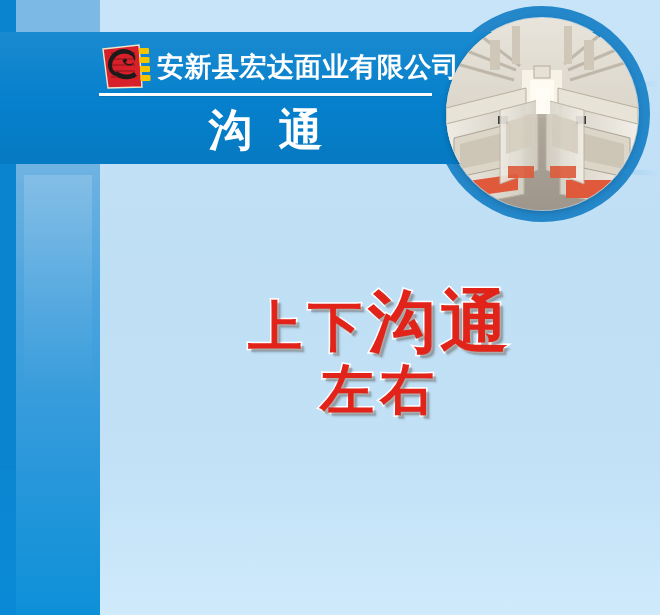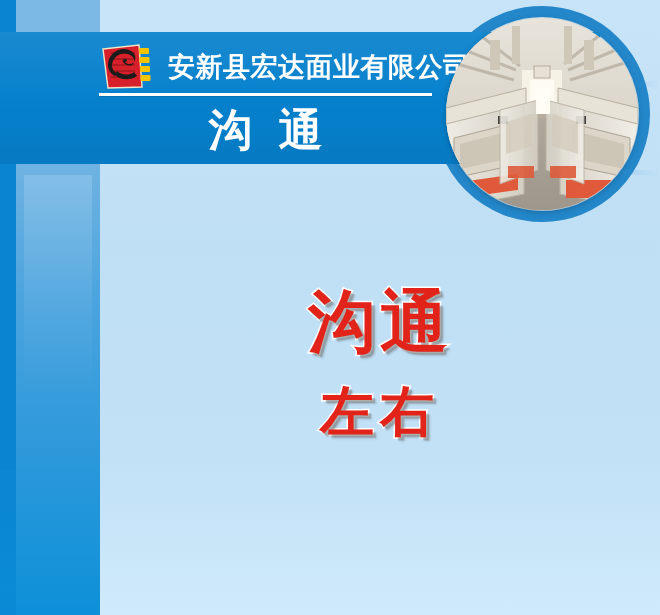--- a/index.html
+++ b/index.html
@@ -102,21 +102,21 @@
   .logo-wrap {
     position: absolute;
     left: 101px; top: 43px;
     width: 52px; height: 47px;
   }
   .logo-wrap svg { display: block; }
 
   
   .company-name {
     position: absolute;
-    left: 168px; top: 48px;
+    left: 157px; top: 48px;
     width: 280px;
     font-family: "DejaVu Sans", "Liberation Sans", sans-serif;
     font-weight: bold;
     font-size: 27px;
     line-height: 38px;
     color: #ffffff;
     letter-spacing: 0.5px;
     white-space: nowrap;
   }
   .divider-rule {
@@ -158,21 +158,21 @@
     position: absolute;
     left: 100px; top: 285px;
     width: 560px;
   }
   .slogan-line {
     display: flex;
     align-items: baseline;
     justify-content: center;
     white-space: nowrap;
   }
-  .slogan-line + .slogan-line { margin-top: 22px; }
+  .slogan-line + .slogan-line { margin-top: 0; }
 
   .sg {
     font-family: "DejaVu Sans", "Liberation Sans", sans-serif;
     font-weight: bold;
     color: #e2231a;
     letter-spacing: 6px;
     -webkit-text-stroke: 3px #ffffff;
     paint-order: stroke fill;
     text-shadow:
       3px 3px 0 rgba(120,120,120,0.40),
@@ -297,20 +297,21 @@
         <polygon points="132,104 106,96 106,128 132,136" fill="#d7d1c2"></polygon>
         <rect x="104" y="148" width="26" height="12" fill="#df5c3c"></rect>
       </g>
 
       <rect x="90" y="70" width="14" height="26" fill="#fffdf4" opacity="0.95"></rect>
     </svg>
   </div>
 
   <div class="slogan">
     <div class="slogan-line">
+      <span class="sg sg-small">上下</span>
       <span class="sg sg-big">沟通</span>
     </div>
     <div class="slogan-line">
       <span class="sg sg-small">左右</span>
     </div>
   </div>
 
 </div>
 
 </body></html>

